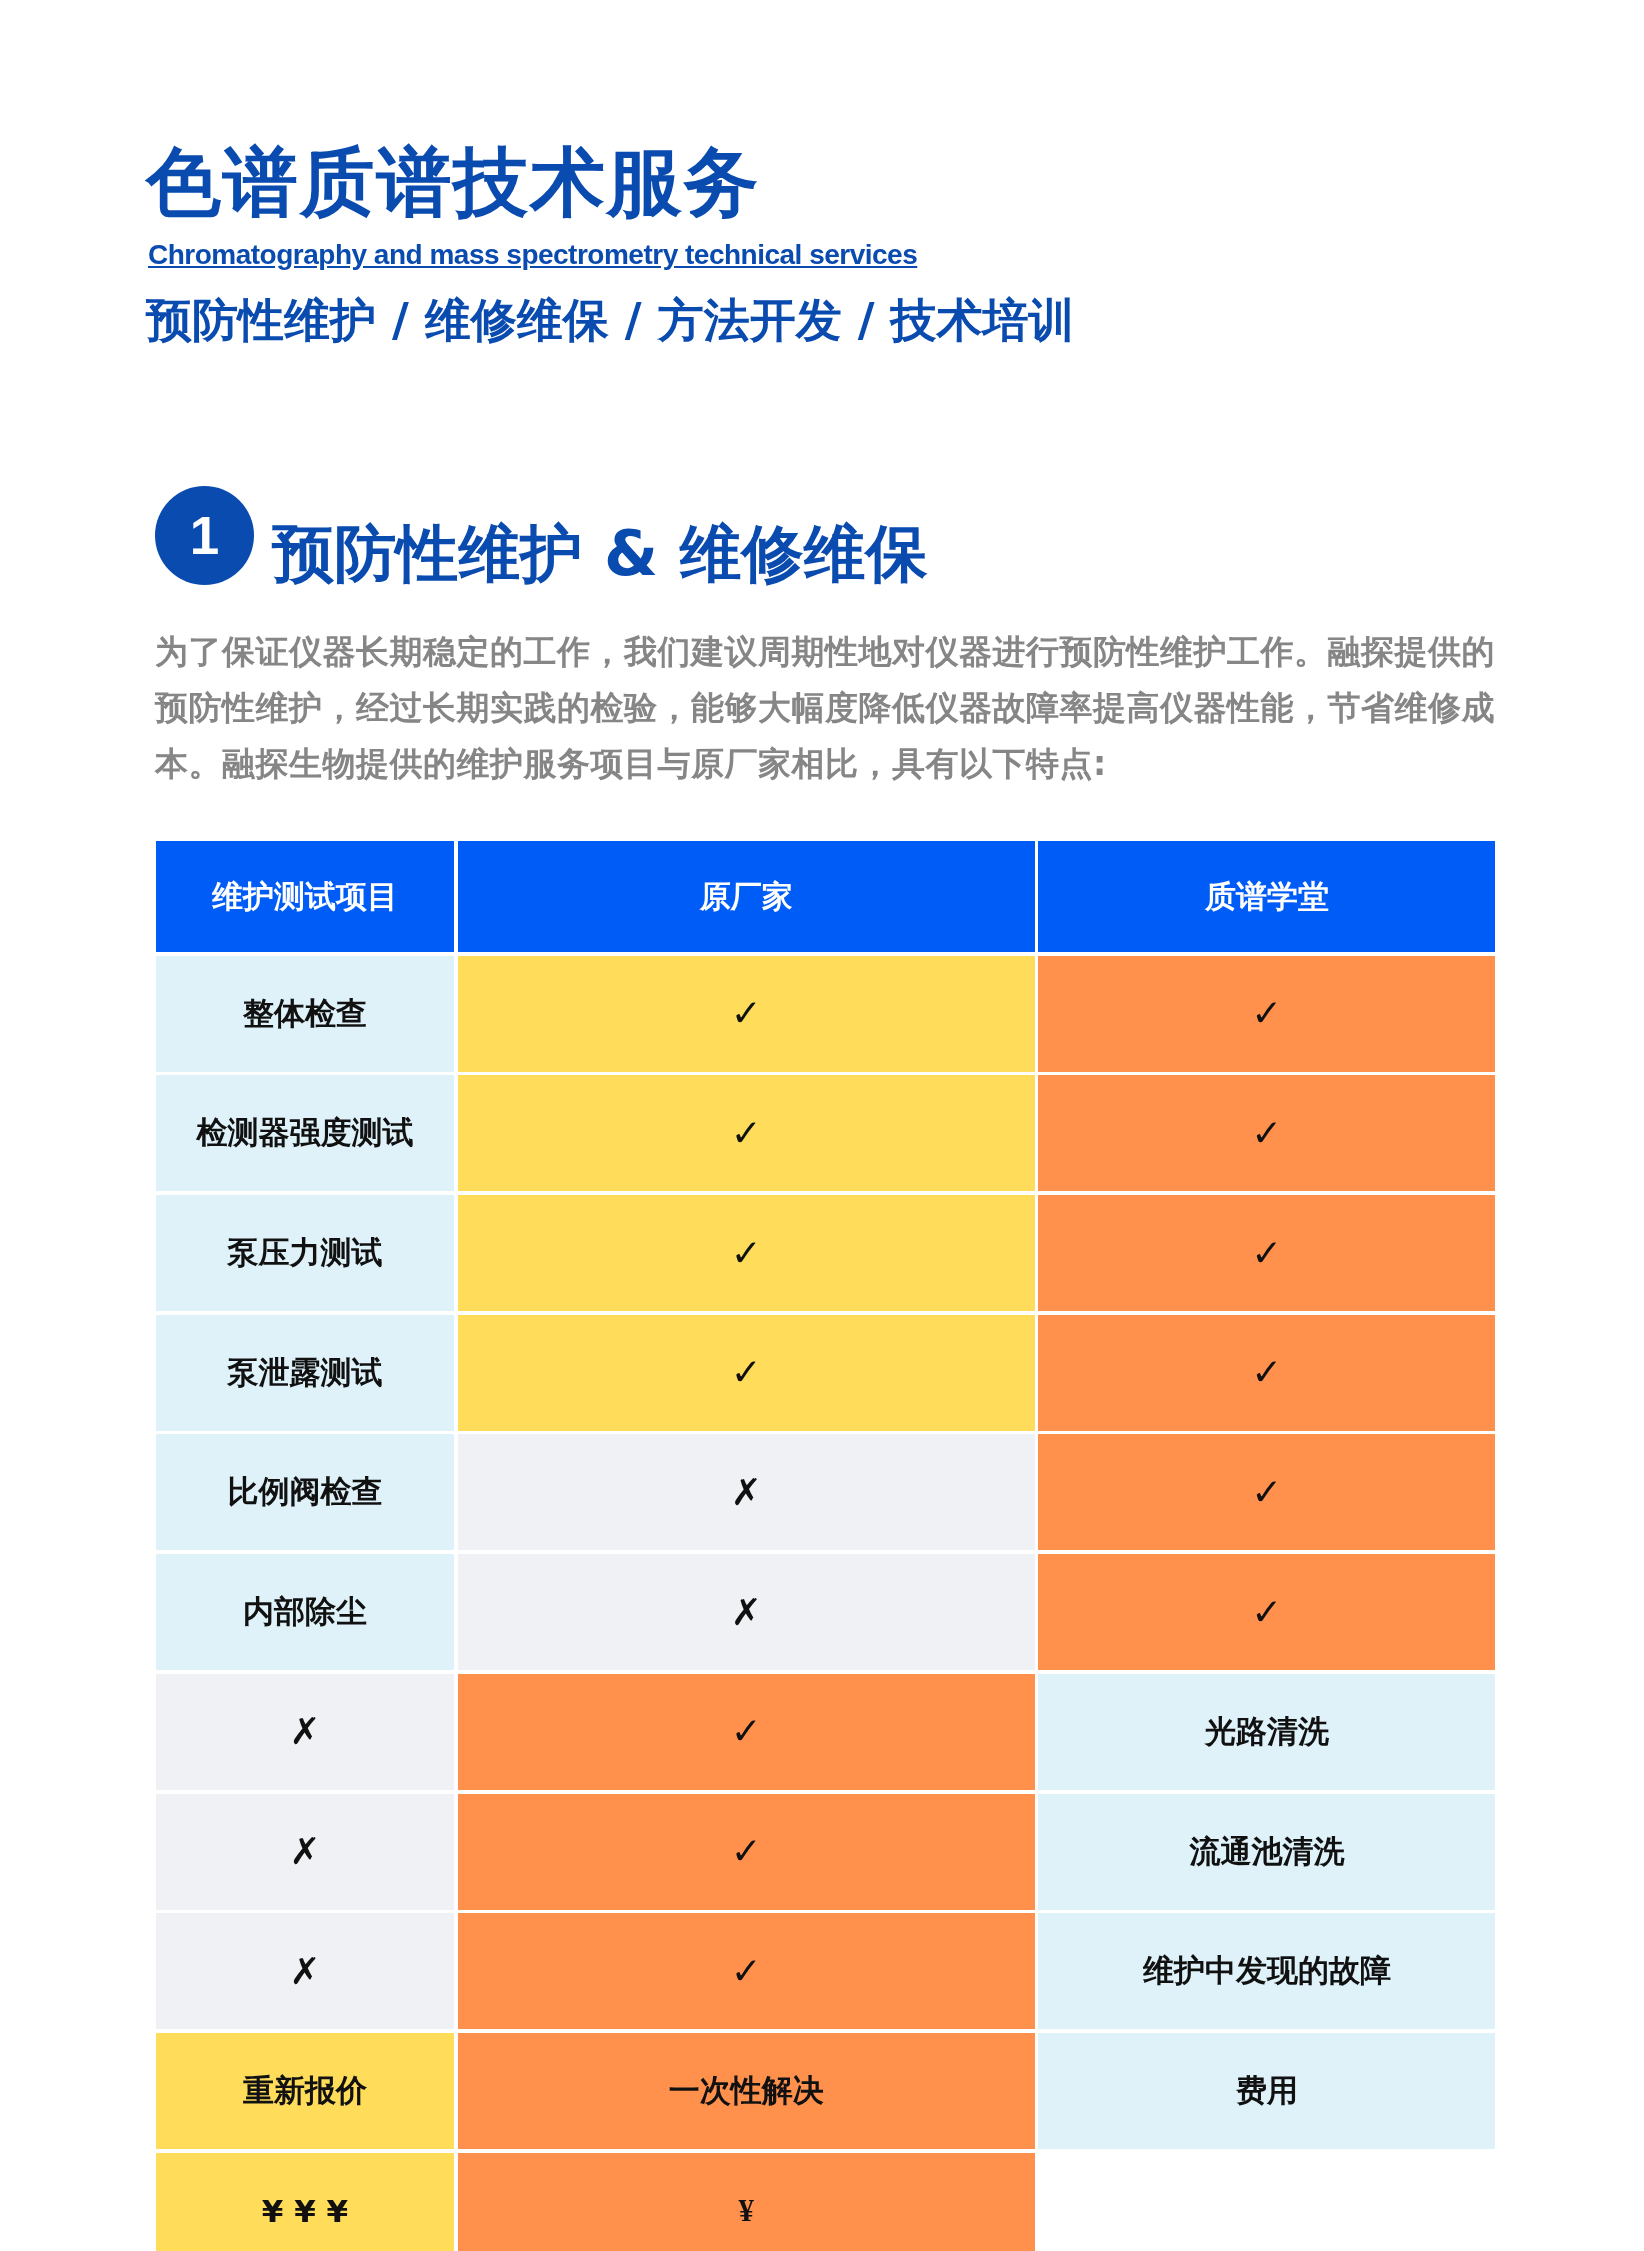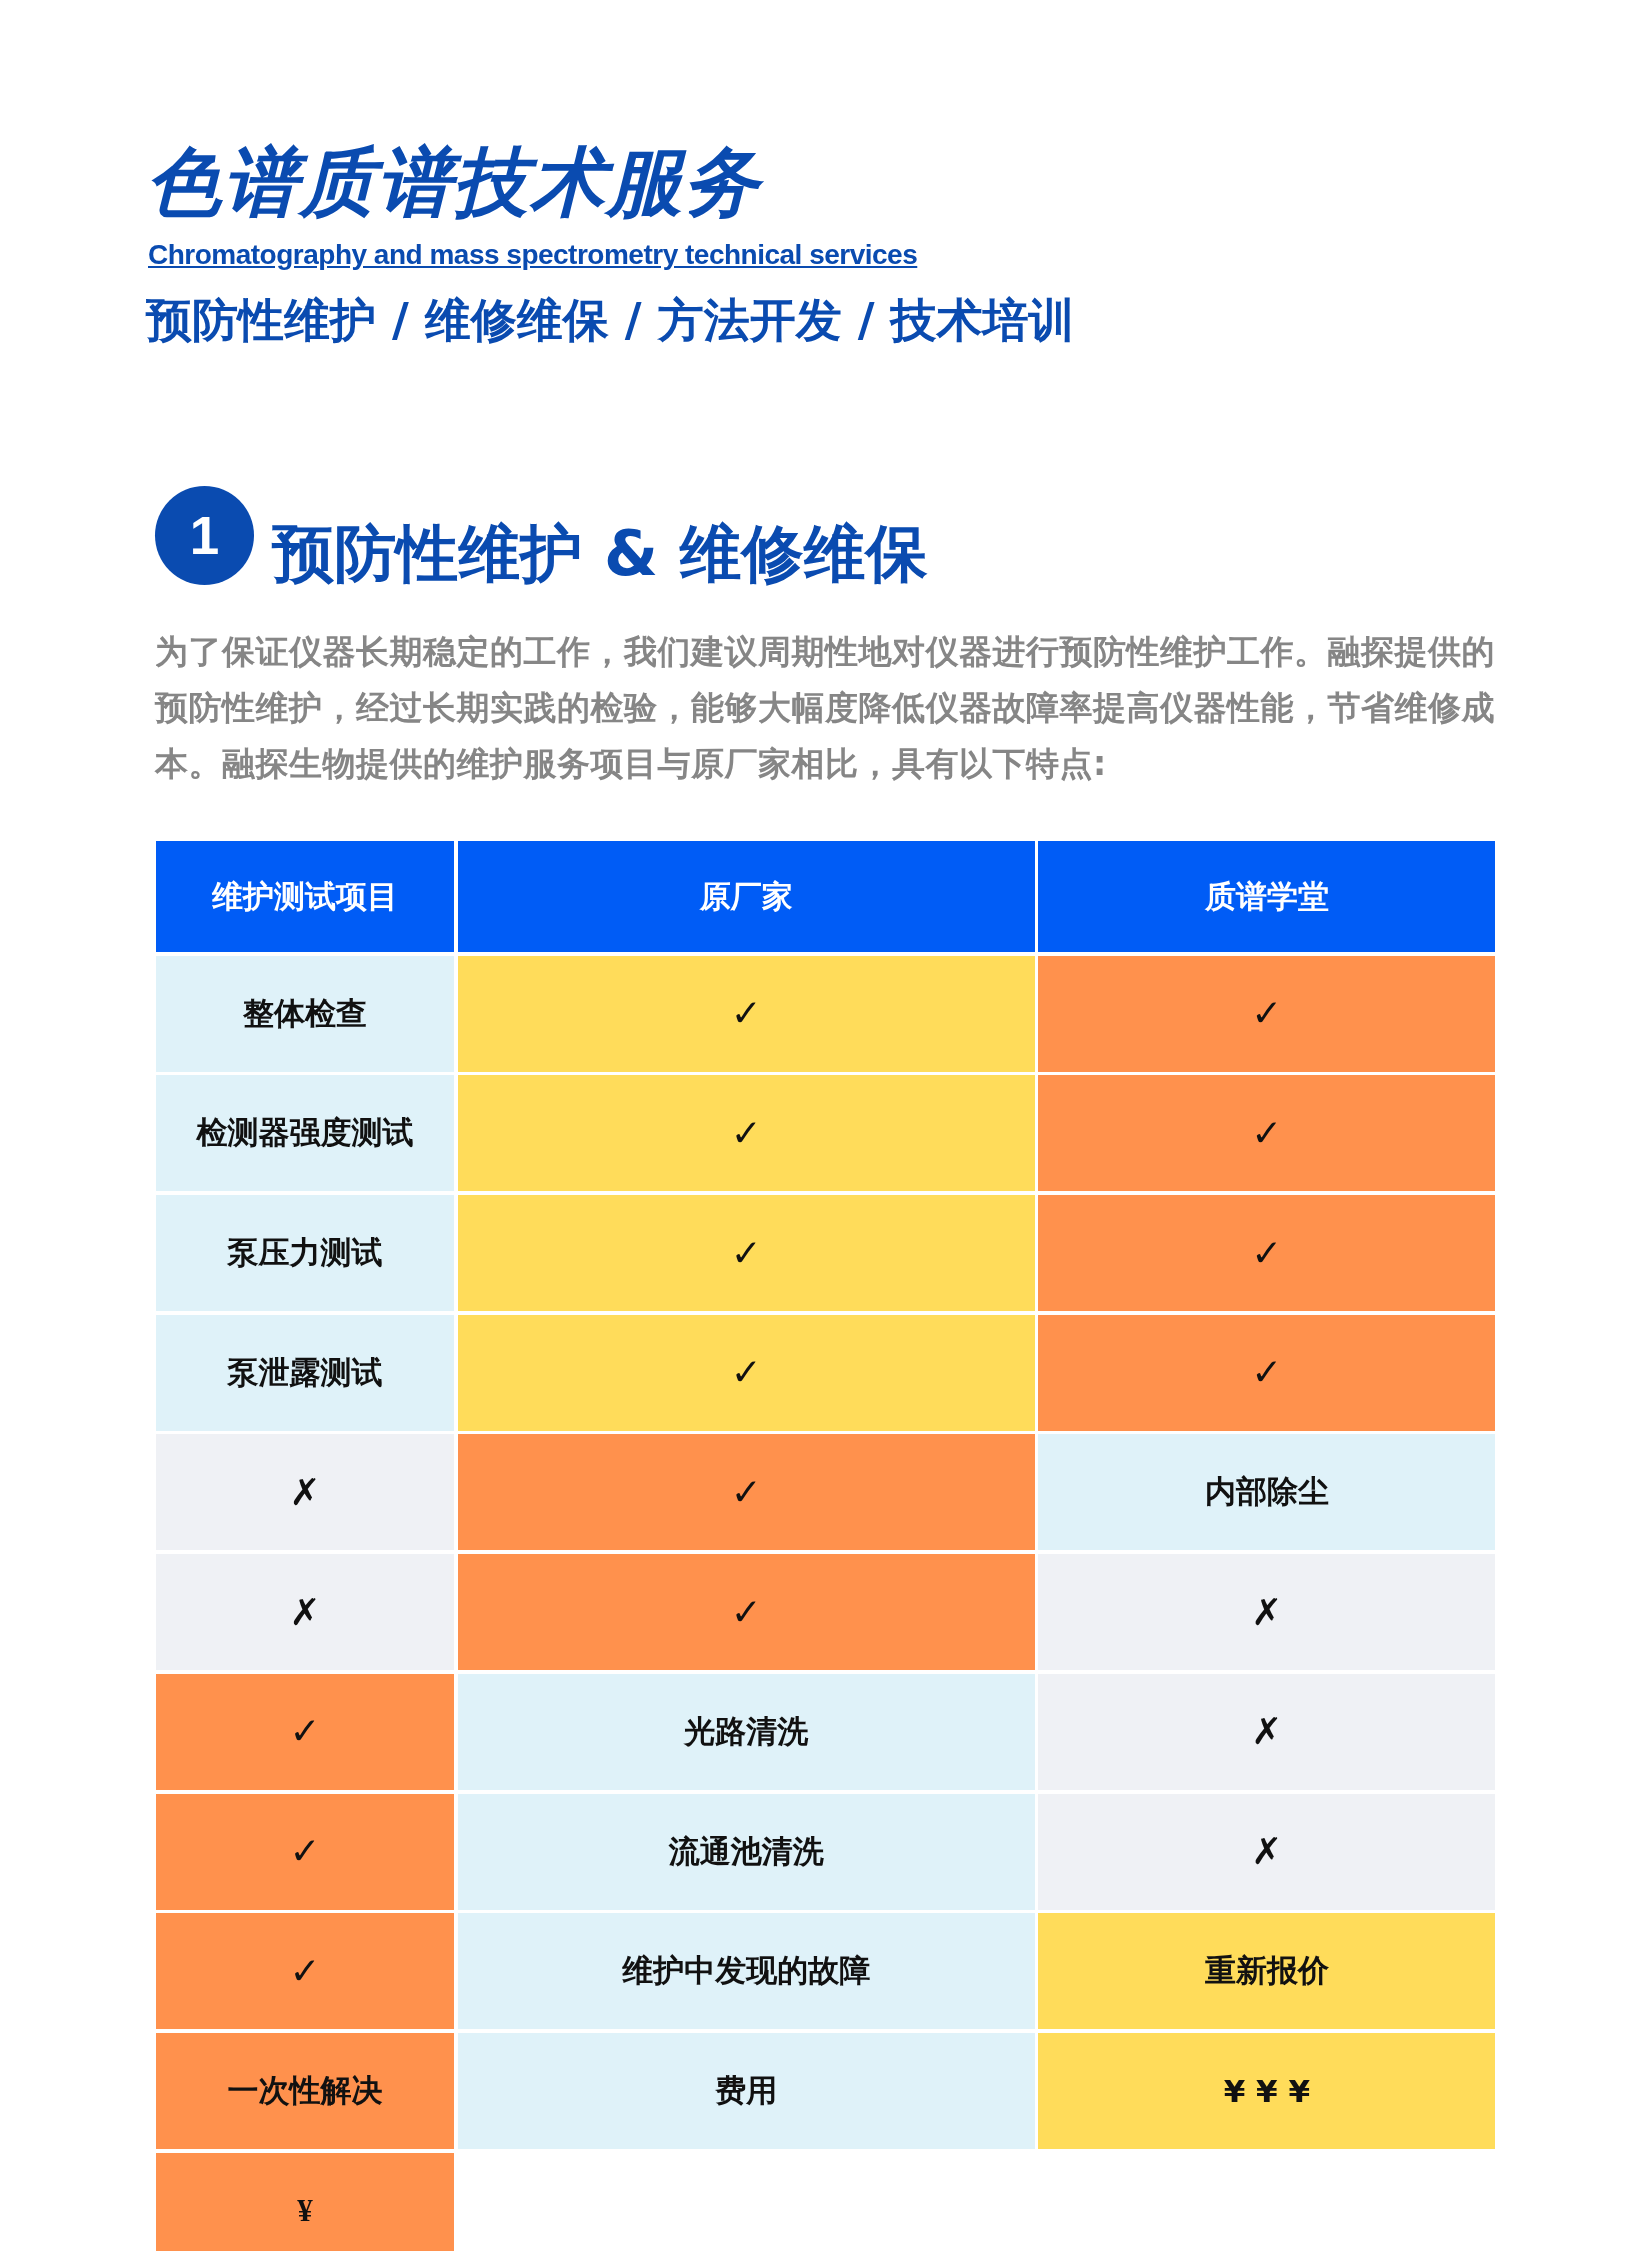--- a/index.html
+++ b/index.html
@@ -3,21 +3,21 @@
 <meta charset="utf-8">
 <style>
   html, body { margin: 0; padding: 0; background: #ffffff; }
   body {
     width: 1645px; height: 2251px; position: relative; overflow: hidden;
     font-family: "DejaVu Sans", "Liberation Sans", sans-serif;
   }
   .title {
     position: absolute; left: 146px; top: 137px;
     font-size: 75px; font-weight: bold; color: #0a4bb0; letter-spacing: 1.8px;
-    line-height: 91px; white-space: nowrap; font-style: italic;
+    line-height: 91px; white-space: nowrap;
   }
   .subtitle-en {
     position: absolute; left: 148px; top: 239px;
     font-family: "Liberation Sans", sans-serif;
     font-size: 28px; font-weight: bold; color: #0a4bb0; white-space: nowrap;
     letter-spacing: -0.5px;
     text-decoration: underline;
   }
   .services {
     position: absolute; left: 146px; top: 291px;
@@ -75,20 +75,21 @@
     <div class="cell c-ours mark">✓</div>
     <div class="cell c-item">检测器强度测试</div>
     <div class="cell c-yes-oem mark">✓</div>
     <div class="cell c-ours mark">✓</div>
     <div class="cell c-item">泵压力测试</div>
     <div class="cell c-yes-oem mark">✓</div>
     <div class="cell c-ours mark">✓</div>
     <div class="cell c-item">泵泄露测试</div>
     <div class="cell c-yes-oem mark">✓</div>
     <div class="cell c-ours mark">✓</div>
+    <div class="cell c-item">比例阀检查</div>
     <div class="cell c-no-oem mark">✗</div>
     <div class="cell c-ours mark">✓</div>
     <div class="cell c-item">内部除尘</div>
     <div class="cell c-no-oem mark">✗</div>
     <div class="cell c-ours mark">✓</div>
     <div class="cell c-no-oem mark">✗</div>
     <div class="cell c-ours mark">✓</div>
     <div class="cell c-item">光路清洗</div>
     <div class="cell c-no-oem mark">✗</div>
     <div class="cell c-ours mark">✓</div>

